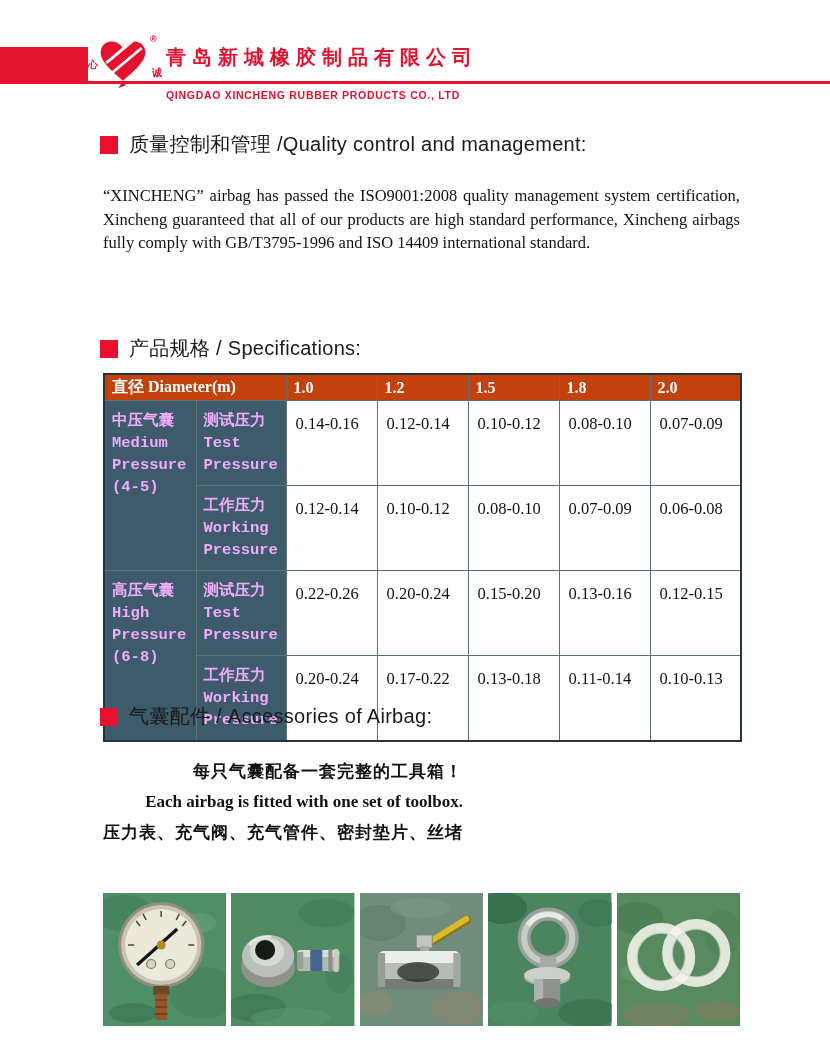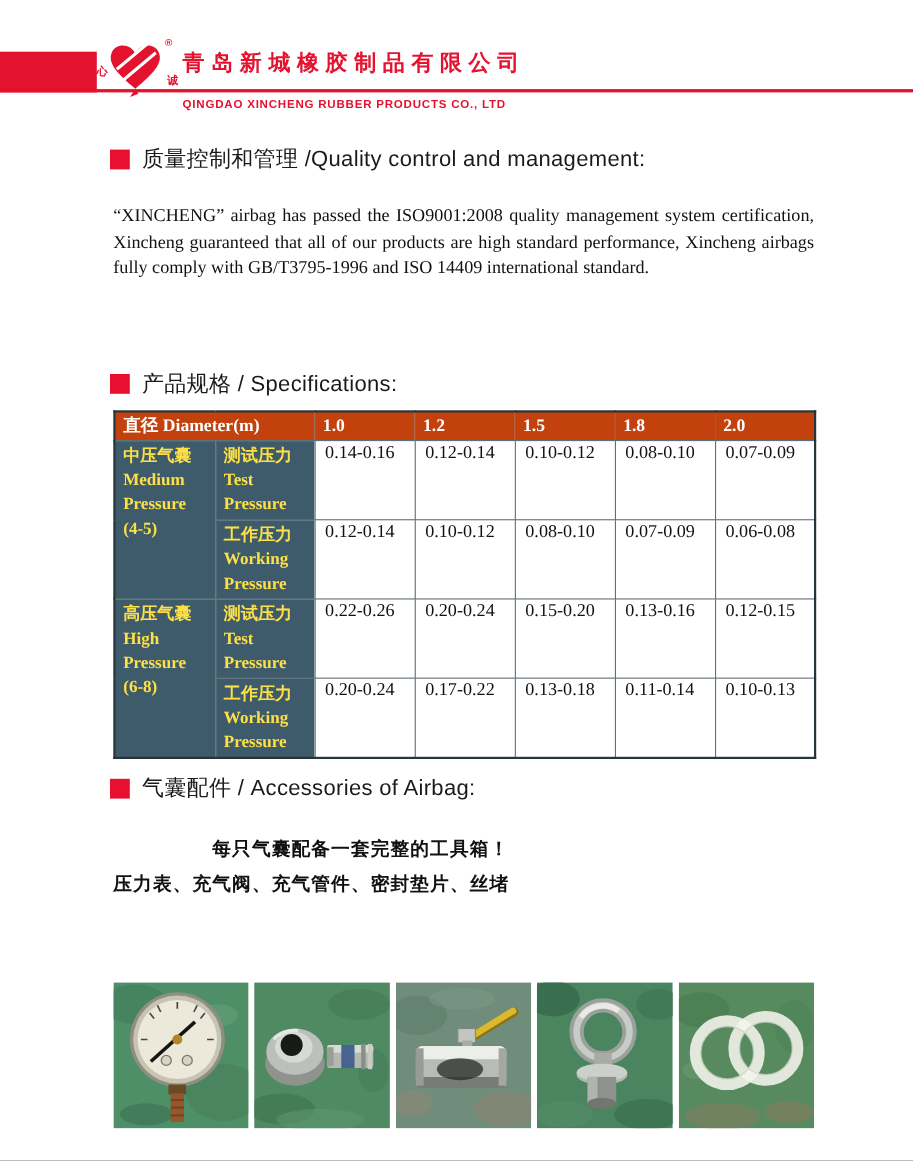--- a/index.html
+++ b/index.html
@@ -32,26 +32,26 @@
                       text-align:justify;font-weight:bold;}
   .quality-text .p-en{margin:1px 0 0 0;font-family:"Liberation Serif",serif;font-size:16.5px;
                       line-height:23.5px;text-align:justify;}
 
   
   table.spec{position:absolute;left:103px;top:373px;width:637px;border-collapse:collapse;
              border:2px solid #26343c;table-layout:fixed;}
   table.spec th,table.spec td{border:1px solid #5f7077;}
   table.spec th{background:#c2410c;color:#fff;font-family:"Liberation Serif",serif;
                 font-weight:bold;font-size:16px;height:25px;text-align:left;padding:0 0 0 7px;}
-  td.grp,td.typ{background:#3d5b6a;color:#fde047;font-family:Liberation Serif, serif;
+  td.grp,td.typ{background:#3d5b6a;color:#f0abfc;font-family:Liberation Mono, monospace;
                 font-weight:bold;font-size:15.5px;vertical-align:top;
-                padding:3px 4px 0 7px;line-height:22px;}
+                padding:9px 4px 0 7px;line-height:22px;}
   td.grp span,td.typ span{display:block;}
   td.val{background:#fff;font-family:"Liberation Serif",serif;font-size:16.5px;color:#111;
-         vertical-align:top;padding:0 0 0 9px;height:71px;}
+         vertical-align:top;padding:13px 0 0 9px;height:71px;}
 
   
   .acc-text{position:absolute;left:103px;top:760px;color:#111;}
   .acc-text p{margin:0 0 9px 0;text-align:right;}
   .acc-text .cn{font-size:17px;font-weight:bold;letter-spacing:1px;}
   .acc-text .en{font-family:"Liberation Serif",serif;font-size:17px;font-weight:bold;}
 
   
   .photos{position:absolute;left:103px;top:893px;width:637px;height:133px;display:flex;gap:5px;}
   .photo{flex:1;overflow:hidden;}
@@ -174,20 +174,21 @@
   </tbody>
     </table>
 
   <div id="h-acc" class="section-heading">
     <span class="bullet"></span>
     <span class="txt">气囊配件 / Accessories of Airbag:</span>
   </div>
 
   <div class="acc-text">
     <p class="cn">每只气囊配备一套完整的工具箱！</p>
+    <p class="en">Each airbag is fitted with one set of toolbox.</p>
     <p class="cn">压力表、充气阀、充气管件、密封垫片、丝堵</p>
   </div>
 
   <div class="photos">
 
     <div class="photo">
       <svg viewBox="0 0 123 133" preserveAspectRatio="none">
         <rect width="123" height="133" fill="#4f8f68"></rect>
         <ellipse cx="20" cy="20" rx="30" ry="18" fill="#3f7a57" opacity="0.55"></ellipse>
         <ellipse cx="100" cy="100" rx="34" ry="26" fill="#477f5c" opacity="0.6"></ellipse>

